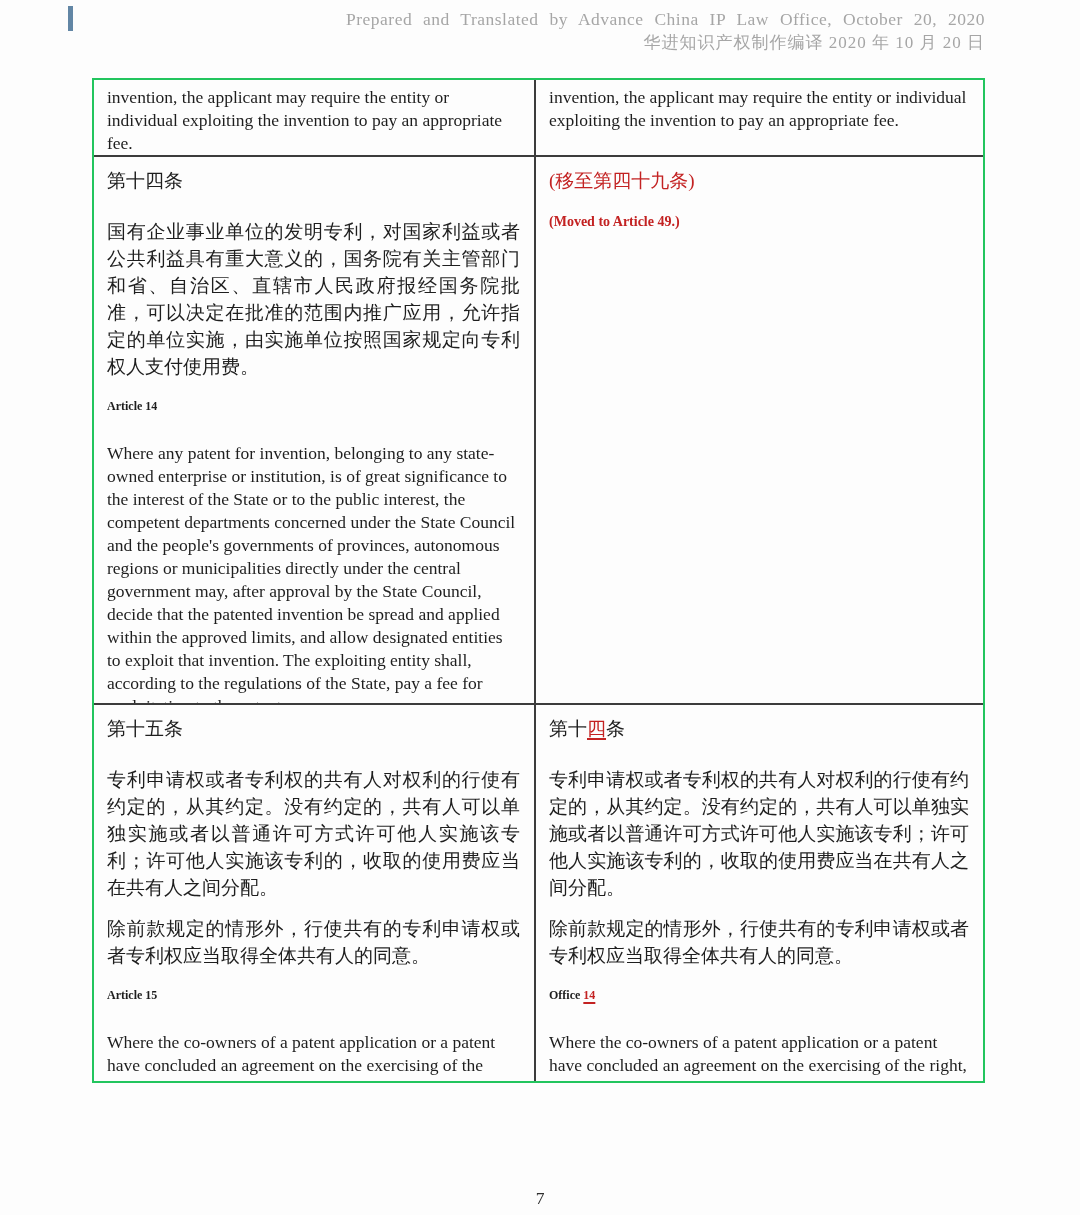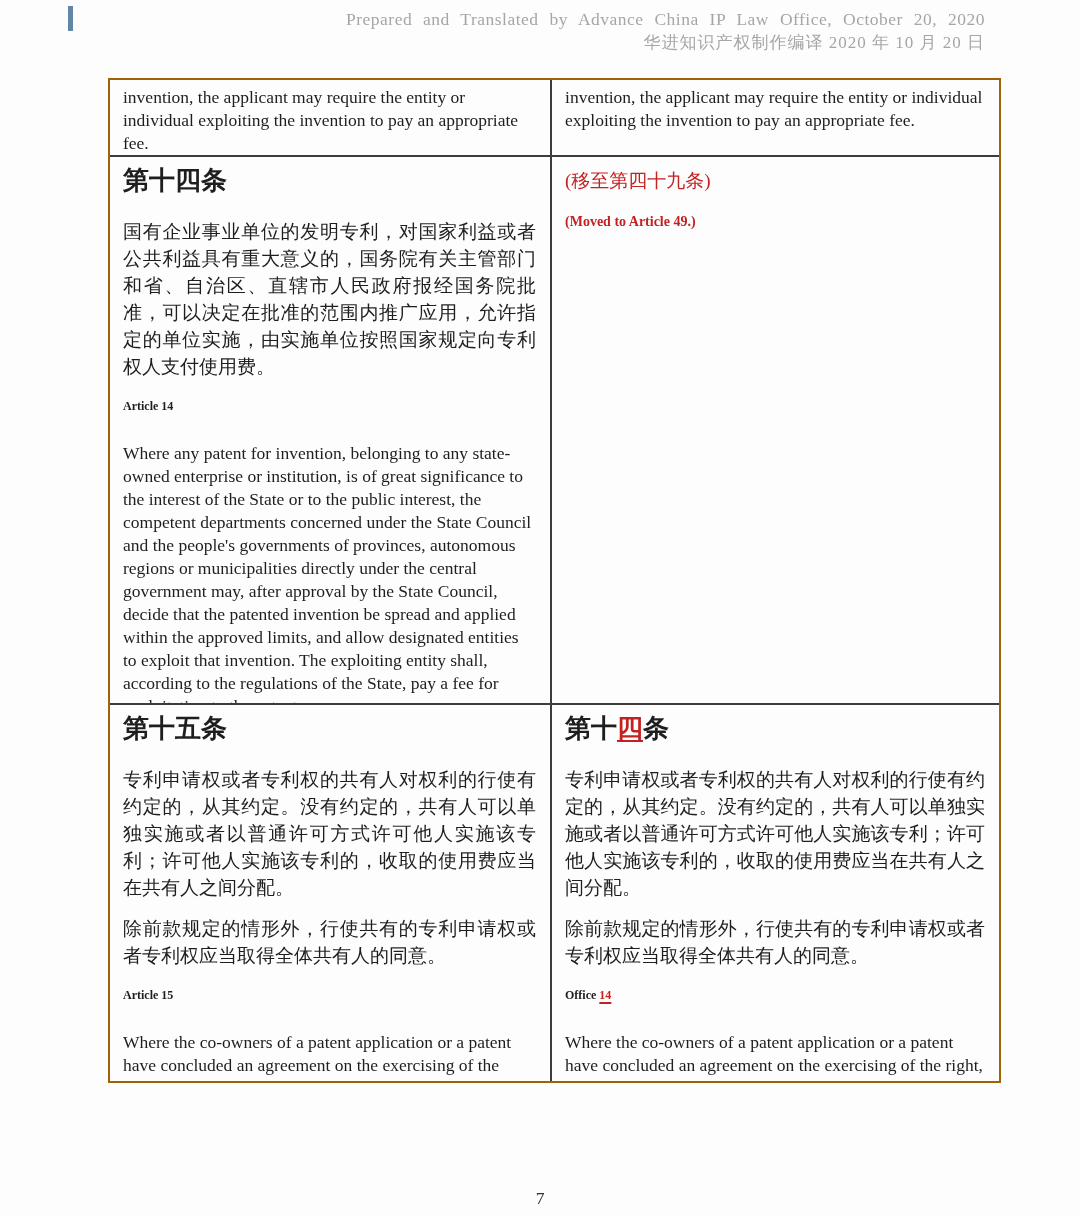--- a/index.html
+++ b/index.html
@@ -40,24 +40,24 @@
     letter-spacing: 0.5px;
   }
   .header .hline-zh {
     font-size: 17px;
     letter-spacing: 1px;
   }
 
   
   .doc-table {
     position: absolute;
-    left: 108px;
+    left: 92px;
     top: 78px;
     width: 893px;
-    border: 2px solid #a16207;
+    border: 2px solid #22c55e;
     box-sizing: border-box;
     background: #fdfdfd;
   }
   .t-row {
     display: flex;
     border-bottom: 2px solid #3c3c3c;
     box-sizing: border-box;
   }
   .t-row:last-child { border-bottom: none; }
   .cell {
@@ -77,22 +77,22 @@
     line-height: 23px;
     margin: 0;
   }
   .zh-body {
     font-size: 19px;
     line-height: 27px;
     margin: 0;
     text-align: justify;
   }
   .zh-heading {
-    font-size: 26px;
-    font-weight: bold;
+    font-size: 19px;
+    font-weight: normal;
     margin: 4px 0 0 0;
     line-height: 27px;
   }
   .en-heading {
     font-size: 12px;
     font-weight: bold;
     margin: 0;
     line-height: 24px;
   }
   .mt-sm { margin-top: 24px; }

